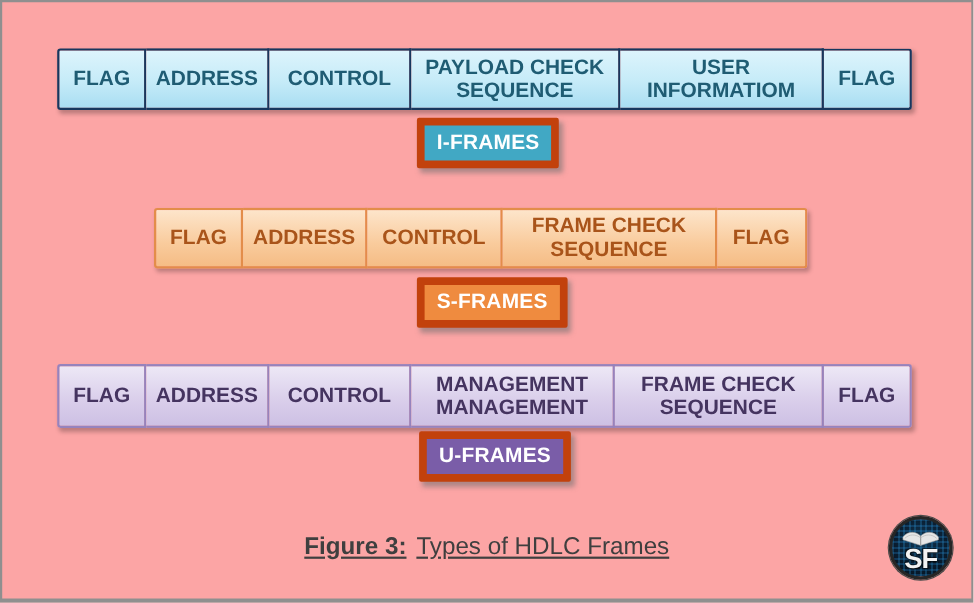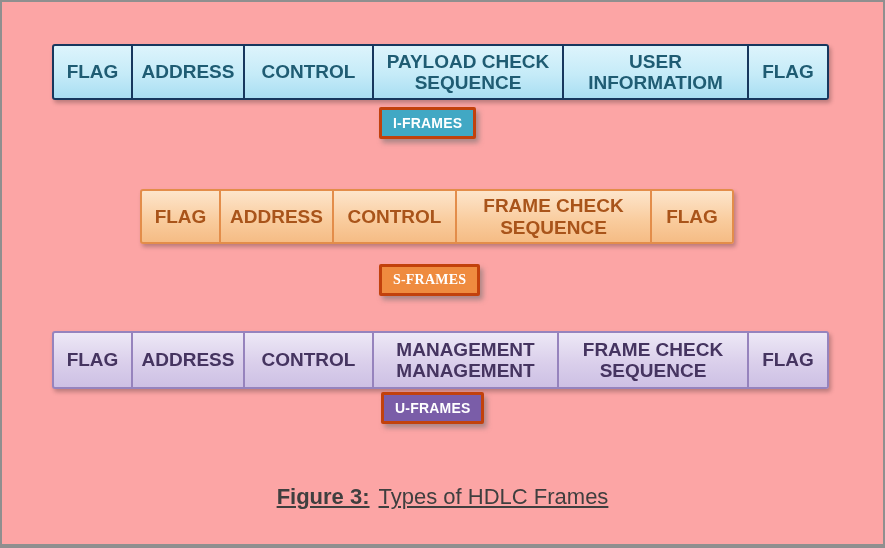--- a/index.html
+++ b/index.html
@@ -33,22 +33,22 @@
   .row-orange .cell:last-child{border-radius:0 3px 3px 0;}
   
   .row-purple .cell{
     background:linear-gradient(180deg,#ede8f6 0%,#dacfeb 55%,#cdc0e4 100%);
     border:2px solid #9683bd;border-left:none;color:#453460;
   }
   .row-purple .cell:first-child{border-left:2px solid #9683bd;border-radius:3px 0 0 3px;}
   .row-purple .cell:last-child{border-radius:0 3px 3px 0;}
 
   .frame-label{
-    position:absolute;color:#fff;font-weight:bold;font-size:14px;
-    padding:5px 11px;border:3px solid #c2410c;border-radius:2px;
+    position:absolute;color:#fff;font-weight:bold;font-size:19px;
+    padding:5px 11px;border:7px solid #c2410c;border-radius:2px;
     box-shadow:3px 4px 5px rgba(110,110,110,0.55);letter-spacing:0.2px;text-align:center;
   }
   .label-i{background:#41a8c4;}
   .label-s{background:#ef8b3f;}
   .label-u{background:#7a5da8;}
 
   .caption{
     position:absolute;top:482px;left:0;width:100%;text-align:center;
     font-size:22px;color:#3f3f3f;text-decoration:underline;
   }
@@ -87,30 +87,39 @@
   </div>
   <div class="frame-label label-i" style="left:377px;top:105px;">I-FRAMES</div>
 
   <div class="frame-row row-orange" style="left:138px;top:187px;width:594px;height:55px;">
     <div class="cell" style="flex:0 0 81px">FLAG</div>
     <div class="cell" style="flex:0 0 113px">ADDRESS</div>
     <div class="cell" style="flex:0 0 123px">CONTROL</div>
     <div class="cell" style="flex:0 0 195px">FRAME CHECK SEQUENCE</div>
     <div class="cell" style="flex:0 0 82px">FLAG</div>
   </div>
-  <div class="frame-label label-s" style="left:377px;top:262px;font-family:Liberation Serif, serif;">S-FRAMES</div>
+  <div class="frame-label label-s" style="left:377px;top:250px;">S-FRAMES</div>
 
   <div class="frame-row row-purple" style="left:50px;top:329px;width:777px;height:58px;">
     <div class="cell" style="flex:0 0 81px">FLAG</div>
     <div class="cell" style="flex:0 0 112px">ADDRESS</div>
     <div class="cell" style="flex:0 0 129px">CONTROL</div>
     <div class="cell" style="flex:0 0 185px">MANAGEMENT MANAGEMENT</div>
     <div class="cell" style="flex:0 0 190px">FRAME CHECK SEQUENCE</div>
     <div class="cell" style="flex:0 0 80px">FLAG</div>
   </div>
   <div class="frame-label label-u" style="left:379px;top:390px;">U-FRAMES</div>
 
   <div class="caption">
     <span class="cap-bold">Figure 3:</span><span class="cap-rest">Types of HDLC Frames</span>
   </div>
 
+  <div class="logo">
+    <svg class="book" viewBox="0 0 40 20" aria-hidden="true">
+      <path d="M20,18 L1,12 L1,9 C7,2 15,3 20,8 C25,3 33,2 39,9 L39,12 Z" fill="#e6e6e6" stroke="#9a9a9a" stroke-width="0.6"></path>
+      <path d="M20,8 L20,18" stroke="#8a8a8a" stroke-width="1"></path>
+      <path d="M3,10.5 C8,5.5 15,6 20,10" stroke="#b5b5b5" stroke-width="0.7" fill="none"></path>
+      <path d="M37,10.5 C32,5.5 25,6 20,10" stroke="#b5b5b5" stroke-width="0.7" fill="none"></path>
+    </svg>
+    <div class="logo-text">SF</div>
+  </div>
 
 </div>
 
 </body></html>

